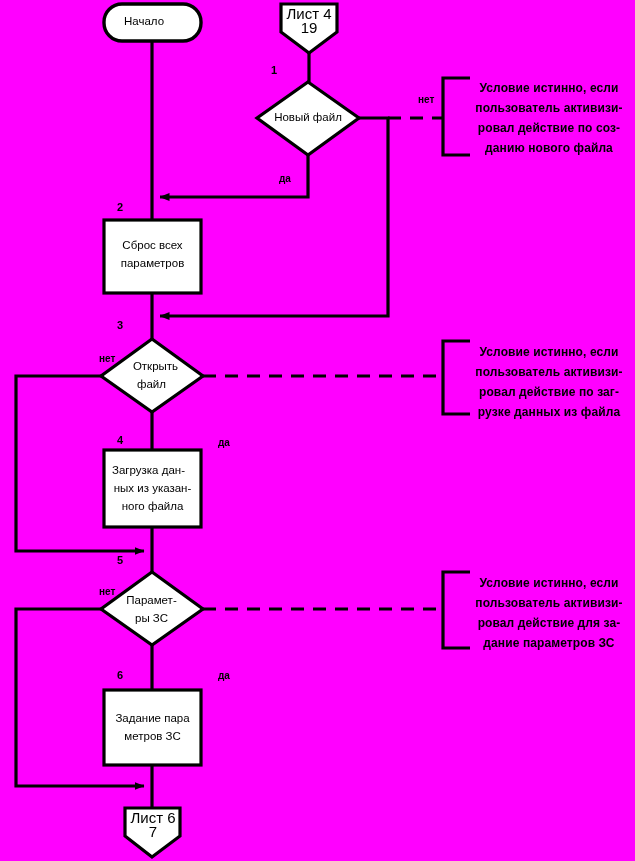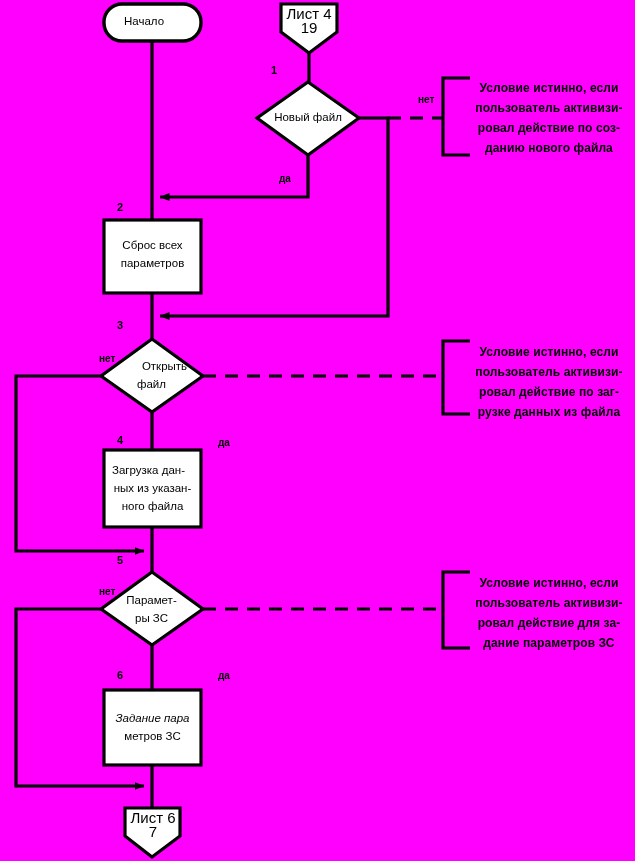--- a/index.html
+++ b/index.html
@@ -125,38 +125,38 @@
   <div class="lbl step-num" style="left:271px; top:64px;">1</div>
   <div class="lbl node-text" style="left:258px; top:111px; width:100px;text-align:center;">Новый файл</div>
   <div class="lbl branch-lbl" style="left:371px; top:94px;">нет</div>
   <div class="lbl branch-lbl" style="left:232px; top:173px;">да</div>
 
   <div class="lbl step-num" style="left:117px; top:201px;">2</div>
   <div class="lbl node-text" style="left:104px; top:239px; width:97px;">Сброс всех</div>
   <div class="lbl node-text" style="left:104px; top:257px; width:97px;">параметров</div>
 
   <div class="lbl step-num" style="left:117px; top:319px;">3</div>
-  <div class="lbl node-text" style="left:116px; top:360px; width:97px;">Открыть</div>
+  <div class="lbl node-text" style="left:107px; top:360px; width:97px;">Открыть</div>
   <div class="lbl node-text" style="left:103px; top:378px; width:97px;">файл</div>
   <div class="lbl branch-lbl" style="left:52px; top:353px;">нет</div>
   <div class="lbl branch-lbl" style="left:171px; top:437px;">да</div>
 
   <div class="lbl step-num" style="left:117px; top:434px;">4</div>
   <div class="lbl node-text" style="left:100px; top:464px; width:97px;">Загрузка дан-</div>
   <div class="lbl node-text" style="left:104px; top:482px; width:97px;">ных из указан-</div>
   <div class="lbl node-text" style="left:104px; top:500px; width:97px;">ного файла</div>
 
   <div class="lbl step-num" style="left:117px; top:554px;">5</div>
   <div class="lbl node-text" style="left:103px; top:594px; width:97px;">Парамет-</div>
   <div class="lbl node-text" style="left:103px; top:612px; width:97px;">ры ЗС</div>
   <div class="lbl branch-lbl" style="left:52px; top:586px;">нет</div>
   <div class="lbl branch-lbl" style="left:171px; top:670px;">да</div>
 
   <div class="lbl step-num" style="left:117px; top:669px;">6</div>
-  <div class="lbl node-text" style="left:104px; top:712px; width:97px;font-style:italic;">Задание пара</div>
+  <div class="lbl node-text" style="left:104px; top:712px; width:97px;">Задание пара</div>
   <div class="lbl node-text" style="left:104px; top:730px; width:97px;">метров ЗС</div>
 
   <div class="lbl conn-text" style="left:121px; top:810px; width:64px;">Лист 6</div>
   <div class="lbl conn-text" style="left:121px; top:824px; width:64px;">7</div>
 
   <div class="lbl note-text" style="left:466px; top:79px; width:166px;">Условие истинно, если</div>
   <div class="lbl note-text" style="left:466px; top:99px; width:166px;">пользователь активизи-</div>
   <div class="lbl note-text" style="left:466px; top:119px; width:166px;">ровал действие по соз-</div>
   <div class="lbl note-text" style="left:466px; top:139px; width:166px;">данию нового файла</div>
 

